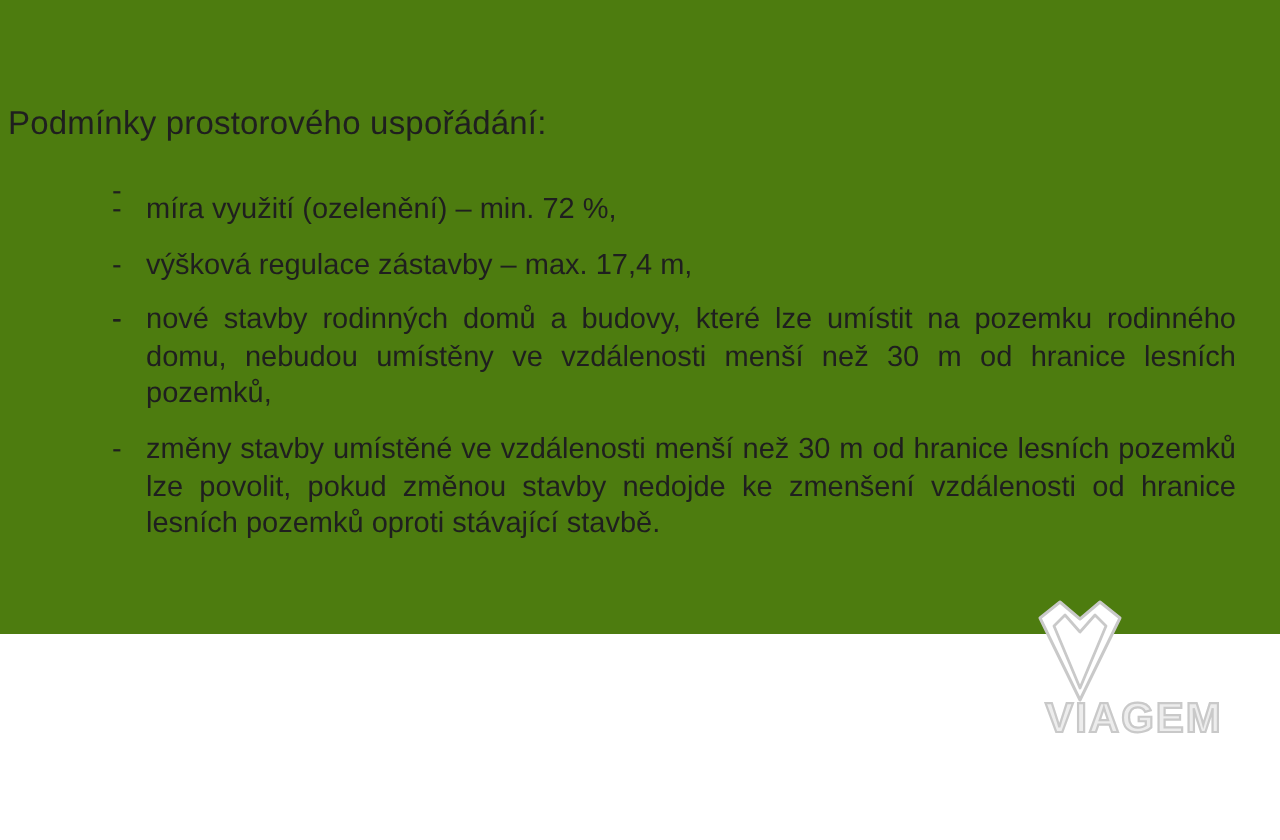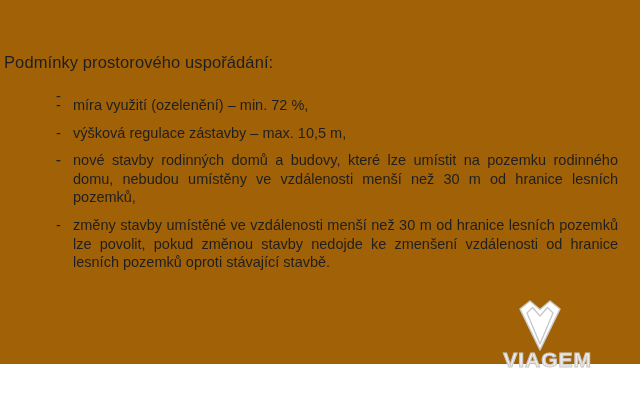--- a/index.html
+++ b/index.html
@@ -3,22 +3,22 @@
 <meta charset="utf-8">
 <style>
   html, body { margin: 0; padding: 0; }
   body {
     width: 640px; height: 420px;
     background: #ffffff;
     overflow: hidden;
   }
   .page {
     position: relative;
-    width: 640px; height: 364px;
-    background: #a16207;
+    width: 640px; height: 317px;
+    background: #4d7c0f;
     font-family: "Liberation Sans", sans-serif;
     color: #1f1f1f;
   }
   .heading {
     position: absolute;
     top: 53px; left: 4px;
     margin: 0;
     font-size: 16.5px;
     font-weight: 400;
     letter-spacing: 0.1px;
@@ -43,23 +43,23 @@
     top: 0;
     text-align: left;
   }
   .wm-gem {
     position: absolute;
     left: 518px; top: 299px;
     width: 44px; height: 53px;
   }
   .wm-text {
     position: absolute;
-    left: 492px; top: 348px;
+    left: 517px; top: 348px;
     width: 100px;
-    text-align: right;
+    text-align: center;
     font-size: 21px;
     font-weight: 700;
     letter-spacing: 1px;
     color: #ededed;
     -webkit-text-stroke: 1.1px #c9c9c9;
     font-family: "Liberation Sans", sans-serif;
   }
 </style>
 </head>
 <body>
@@ -74,21 +74,21 @@
       <span class="dash">-</span>
     </div>
 
     <div class="item">
       <span class="dash">-</span>
       <span>míra využití (ozelenění) – min. 72 %,</span>
     </div>
 
     <div class="item">
       <span class="dash">-</span>
-      <span>výšková regulace zástavby – max. 10,5 m,</span>
+      <span>výšková regulace zástavby – max. 17,4 m,</span>
     </div>
 
     <div class="item">
       <span class="dash">-</span>
     </div>
 
     <div class="item">
       <span class="dash">-</span>
       <span>nové stavby rodinných domů a budovy, které lze umístit na pozemku rodinného domu, nebudou umístěny ve vzdálenosti menší než 30 m od hranice lesních pozemků,</span>
     </div>

